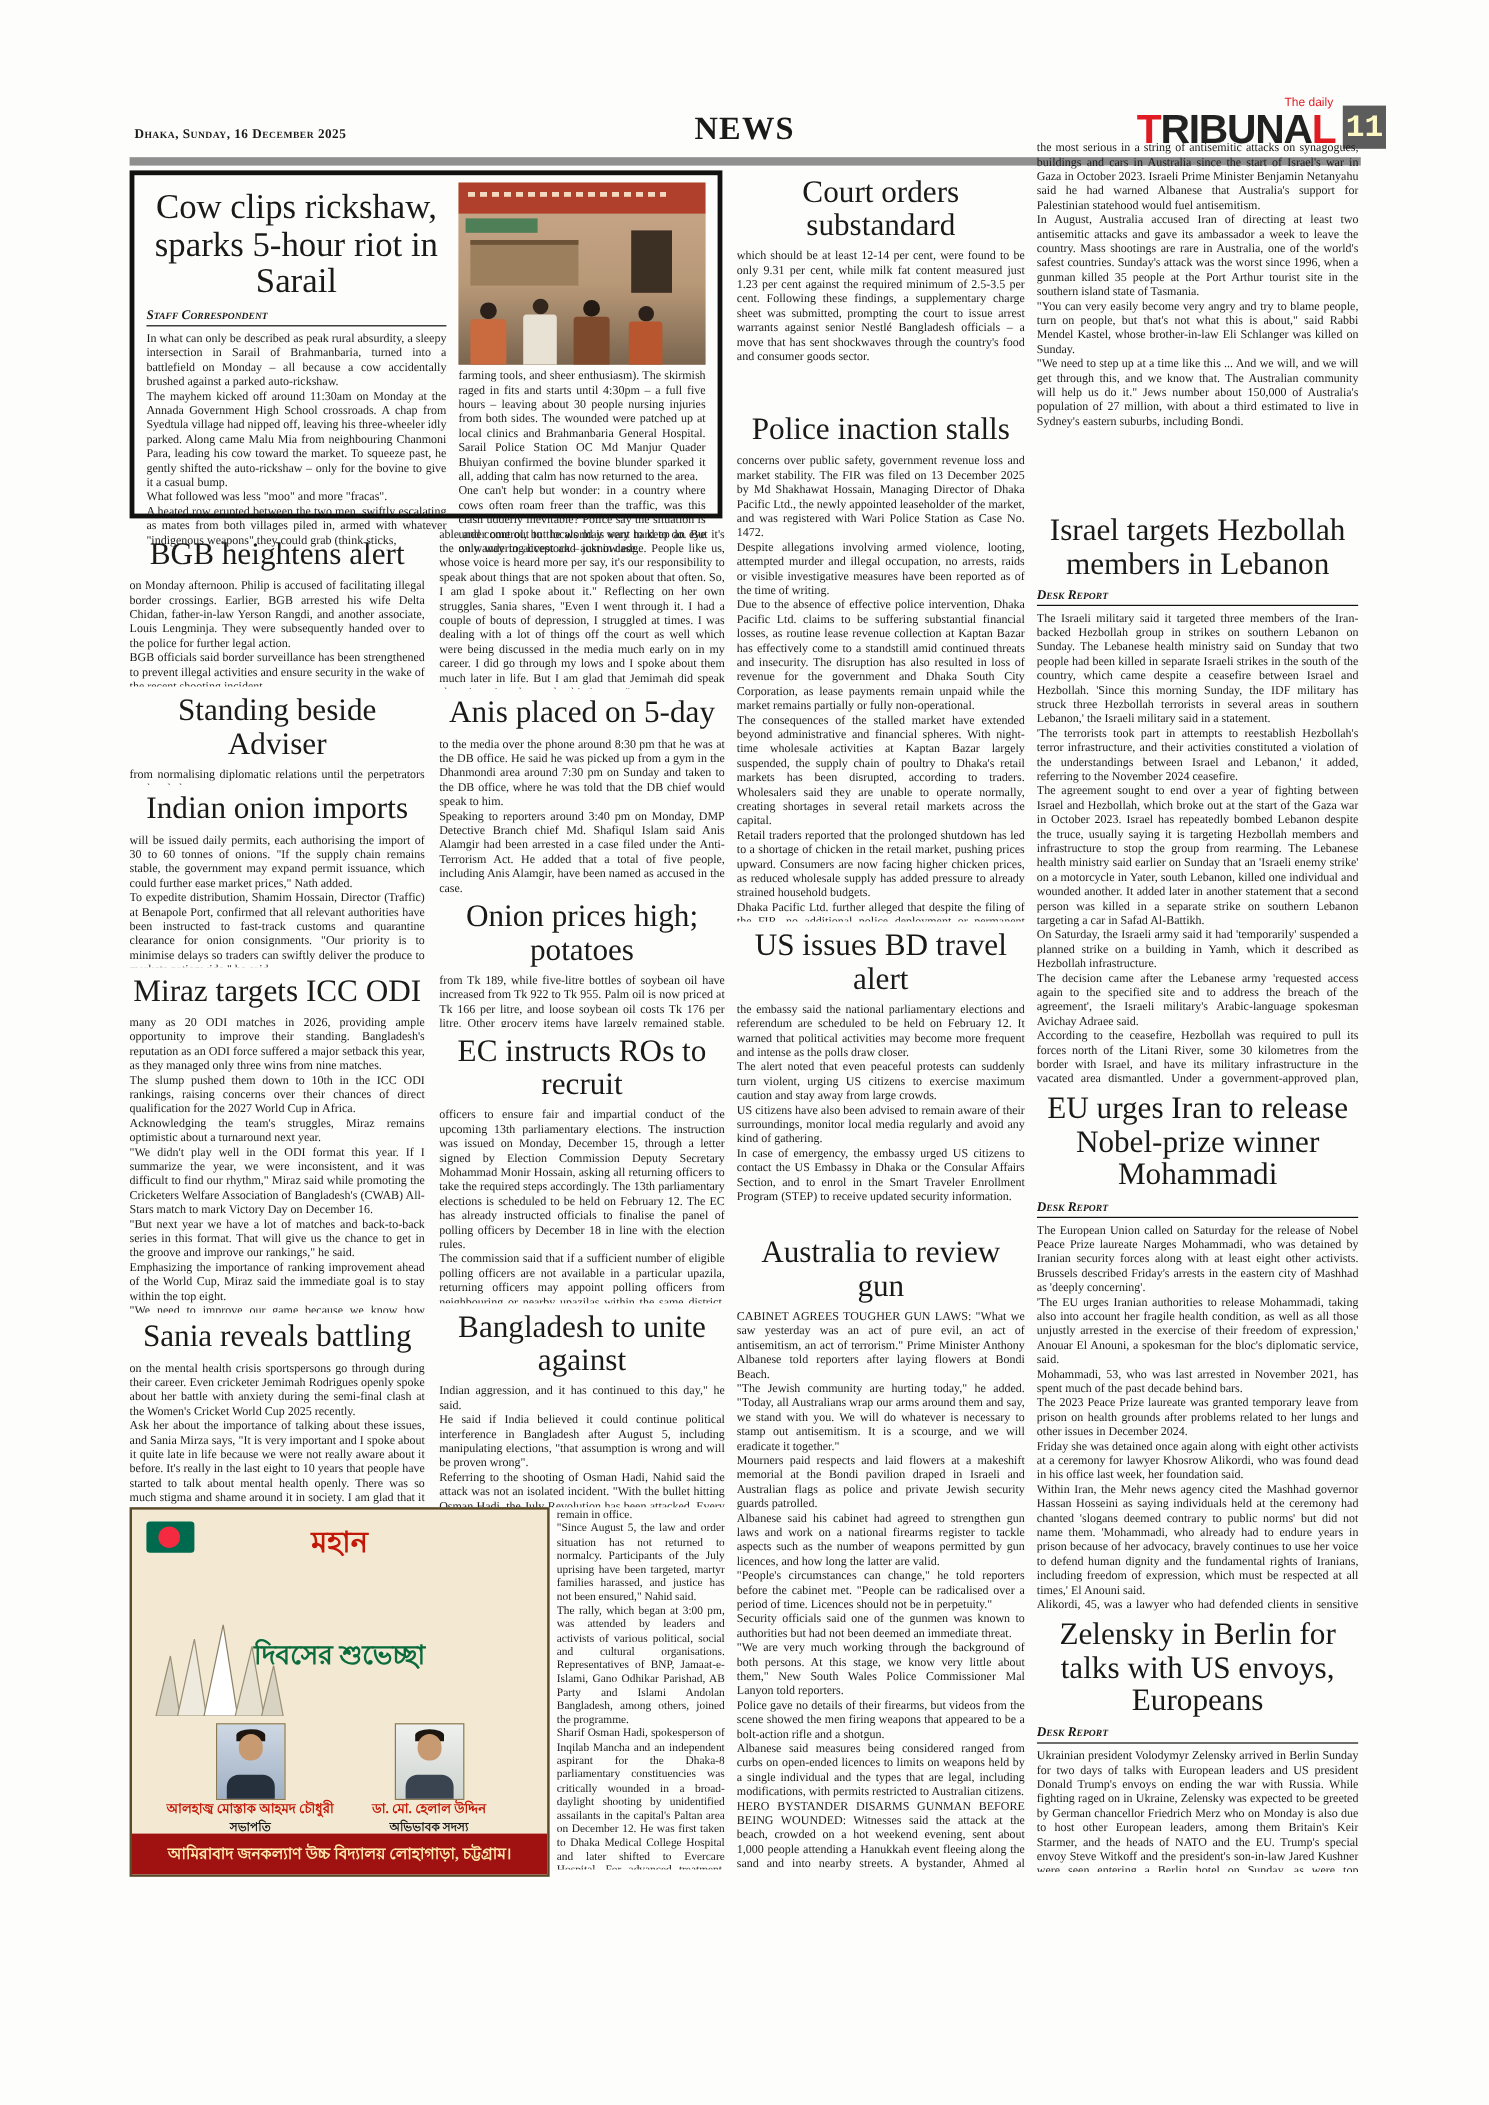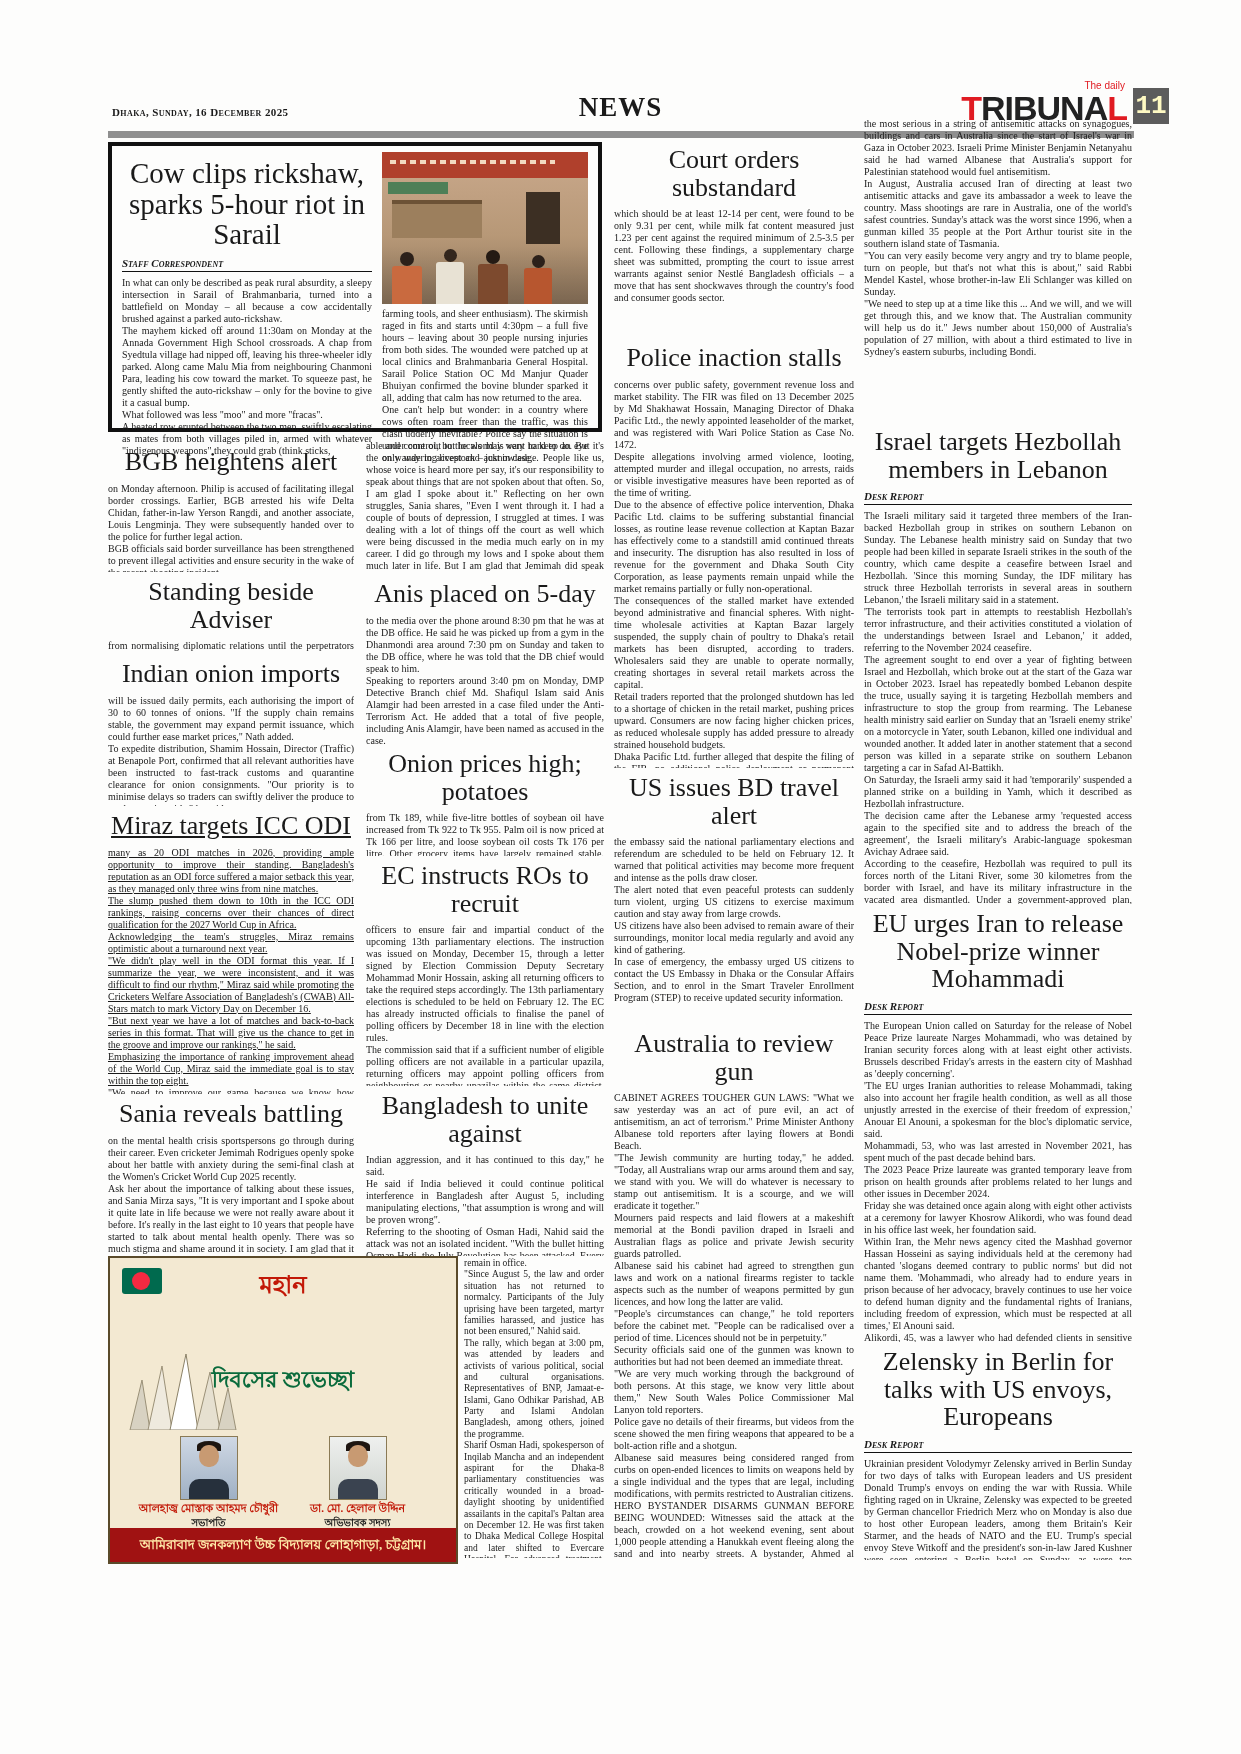--- a/index.html
+++ b/index.html
@@ -3,21 +3,21 @@
 <meta charset="utf-8">
 <style>
   html,body{margin:0;padding:0;background:#e9e9e9;}
   .page{position:relative;width:1241px;height:1754px;background:#fdfdfc;margin:0 auto;
         font-family:"Liberation Serif","DejaVu Serif",serif;color:#1a1a1a;overflow:hidden;}
   
   .mast-date{position:absolute;left:112px;top:106px;font-size:11px;font-weight:bold;
              font-variant:small-caps;letter-spacing:.4px;}
   .mast-section{position:absolute;left:0;top:92px;width:1241px;text-align:center;
                 font-size:27px;font-weight:bold;letter-spacing:1px;}
-  .mast-logo{position:absolute;right:72px;top:88px;display:flex;align-items:flex-end;gap:6px;}
+  .mast-logo{position:absolute;right:86px;top:88px;display:flex;align-items:flex-end;gap:6px;}
   .brand-word{line-height:.9;position:relative;font-family:"Liberation Sans",sans-serif;
               font-weight:bold;font-size:34px;letter-spacing:-1px;}
   .brand-tag{position:absolute;top:-12px;right:2px;font-size:10px;color:#e01b22;
              font-family:"Liberation Sans",sans-serif;font-weight:normal;letter-spacing:0;}
   .red{color:#e01b22;} .dark{color:#222;}
   .page-box{width:36px;height:36px;background:#5c5c5c;color:#fef9c3;font-family:Liberation Mono, monospace;
             font-size:26px;font-weight:bold;display:flex;align-items:center;justify-content:center;}
   .mast-rule{position:absolute;left:108px;top:131px;width:1026px;height:7px;background:#8f8f8f;}
   
   .col{position:absolute;overflow:hidden;}
@@ -119,21 +119,21 @@
     </div>
     <div class="art" style="height:82px;">
       <div class="h">Standing beside Adviser</div>
       <div class="b">from normalising diplomatic relations until the perpetrators are handed over.</div>
     </div>
     <div class="art" style="height:152px;">
       <div class="h">Indian onion imports</div>
       <div class="b">will be issued daily permits, each authorising the import of 30 to 60 tonnes of onions. "If the supply chain remains stable, the government may expand permit issuance, which could further ease market prices," Nath added.
 To expedite distribution, Shamim Hossain, Director (Traffic) at Benapole Port, confirmed that all relevant authorities have been instructed to fast-track customs and quarantine clearance for onion consignments. "Our priority is to minimise delays so traders can swiftly deliver the produce to markets nationwide," he said.</div>
     </div>
-    <div class="art" style="height:288px;text-decoration:underline;">
+    <div class="art" style="height:288px;">
       <div class="h">Miraz targets ICC ODI</div>
       <div class="b">many as 20 ODI matches in 2026, providing ample opportunity to improve their standing. Bangladesh's reputation as an ODI force suffered a major setback this year, as they managed only three wins from nine matches.
 The slump pushed them down to 10th in the ICC ODI rankings, raising concerns over their chances of direct qualification for the 2027 World Cup in Africa.
 Acknowledging the team's struggles, Miraz remains optimistic about a turnaround next year.
 "We didn't play well in the ODI format this year. If I summarize the year, we were inconsistent, and it was difficult to find our rhythm," Miraz said while promoting the Cricketers Welfare Association of Bangladesh's (CWAB) All-Stars match to mark Victory Day on December 16.
 "But next year we have a lot of matches and back-to-back series in this format. That will give us the chance to get in the groove and improve our rankings," he said.
 Emphasizing the importance of ranking improvement ahead of the World Cup, Miraz said the immediate goal is to stay within the top eight.
 "We need to improve our game because we know how important it is to stay in the top eight. Remaining there is crucial ahead of the World Cup, so 2026 is a very, very important year for us," he said. "I think the players will be able to set their mindset accordingly, because they know how many matches we'll be playing next year."</div>
     </div>
     <div class="art" style="height:162px;">

